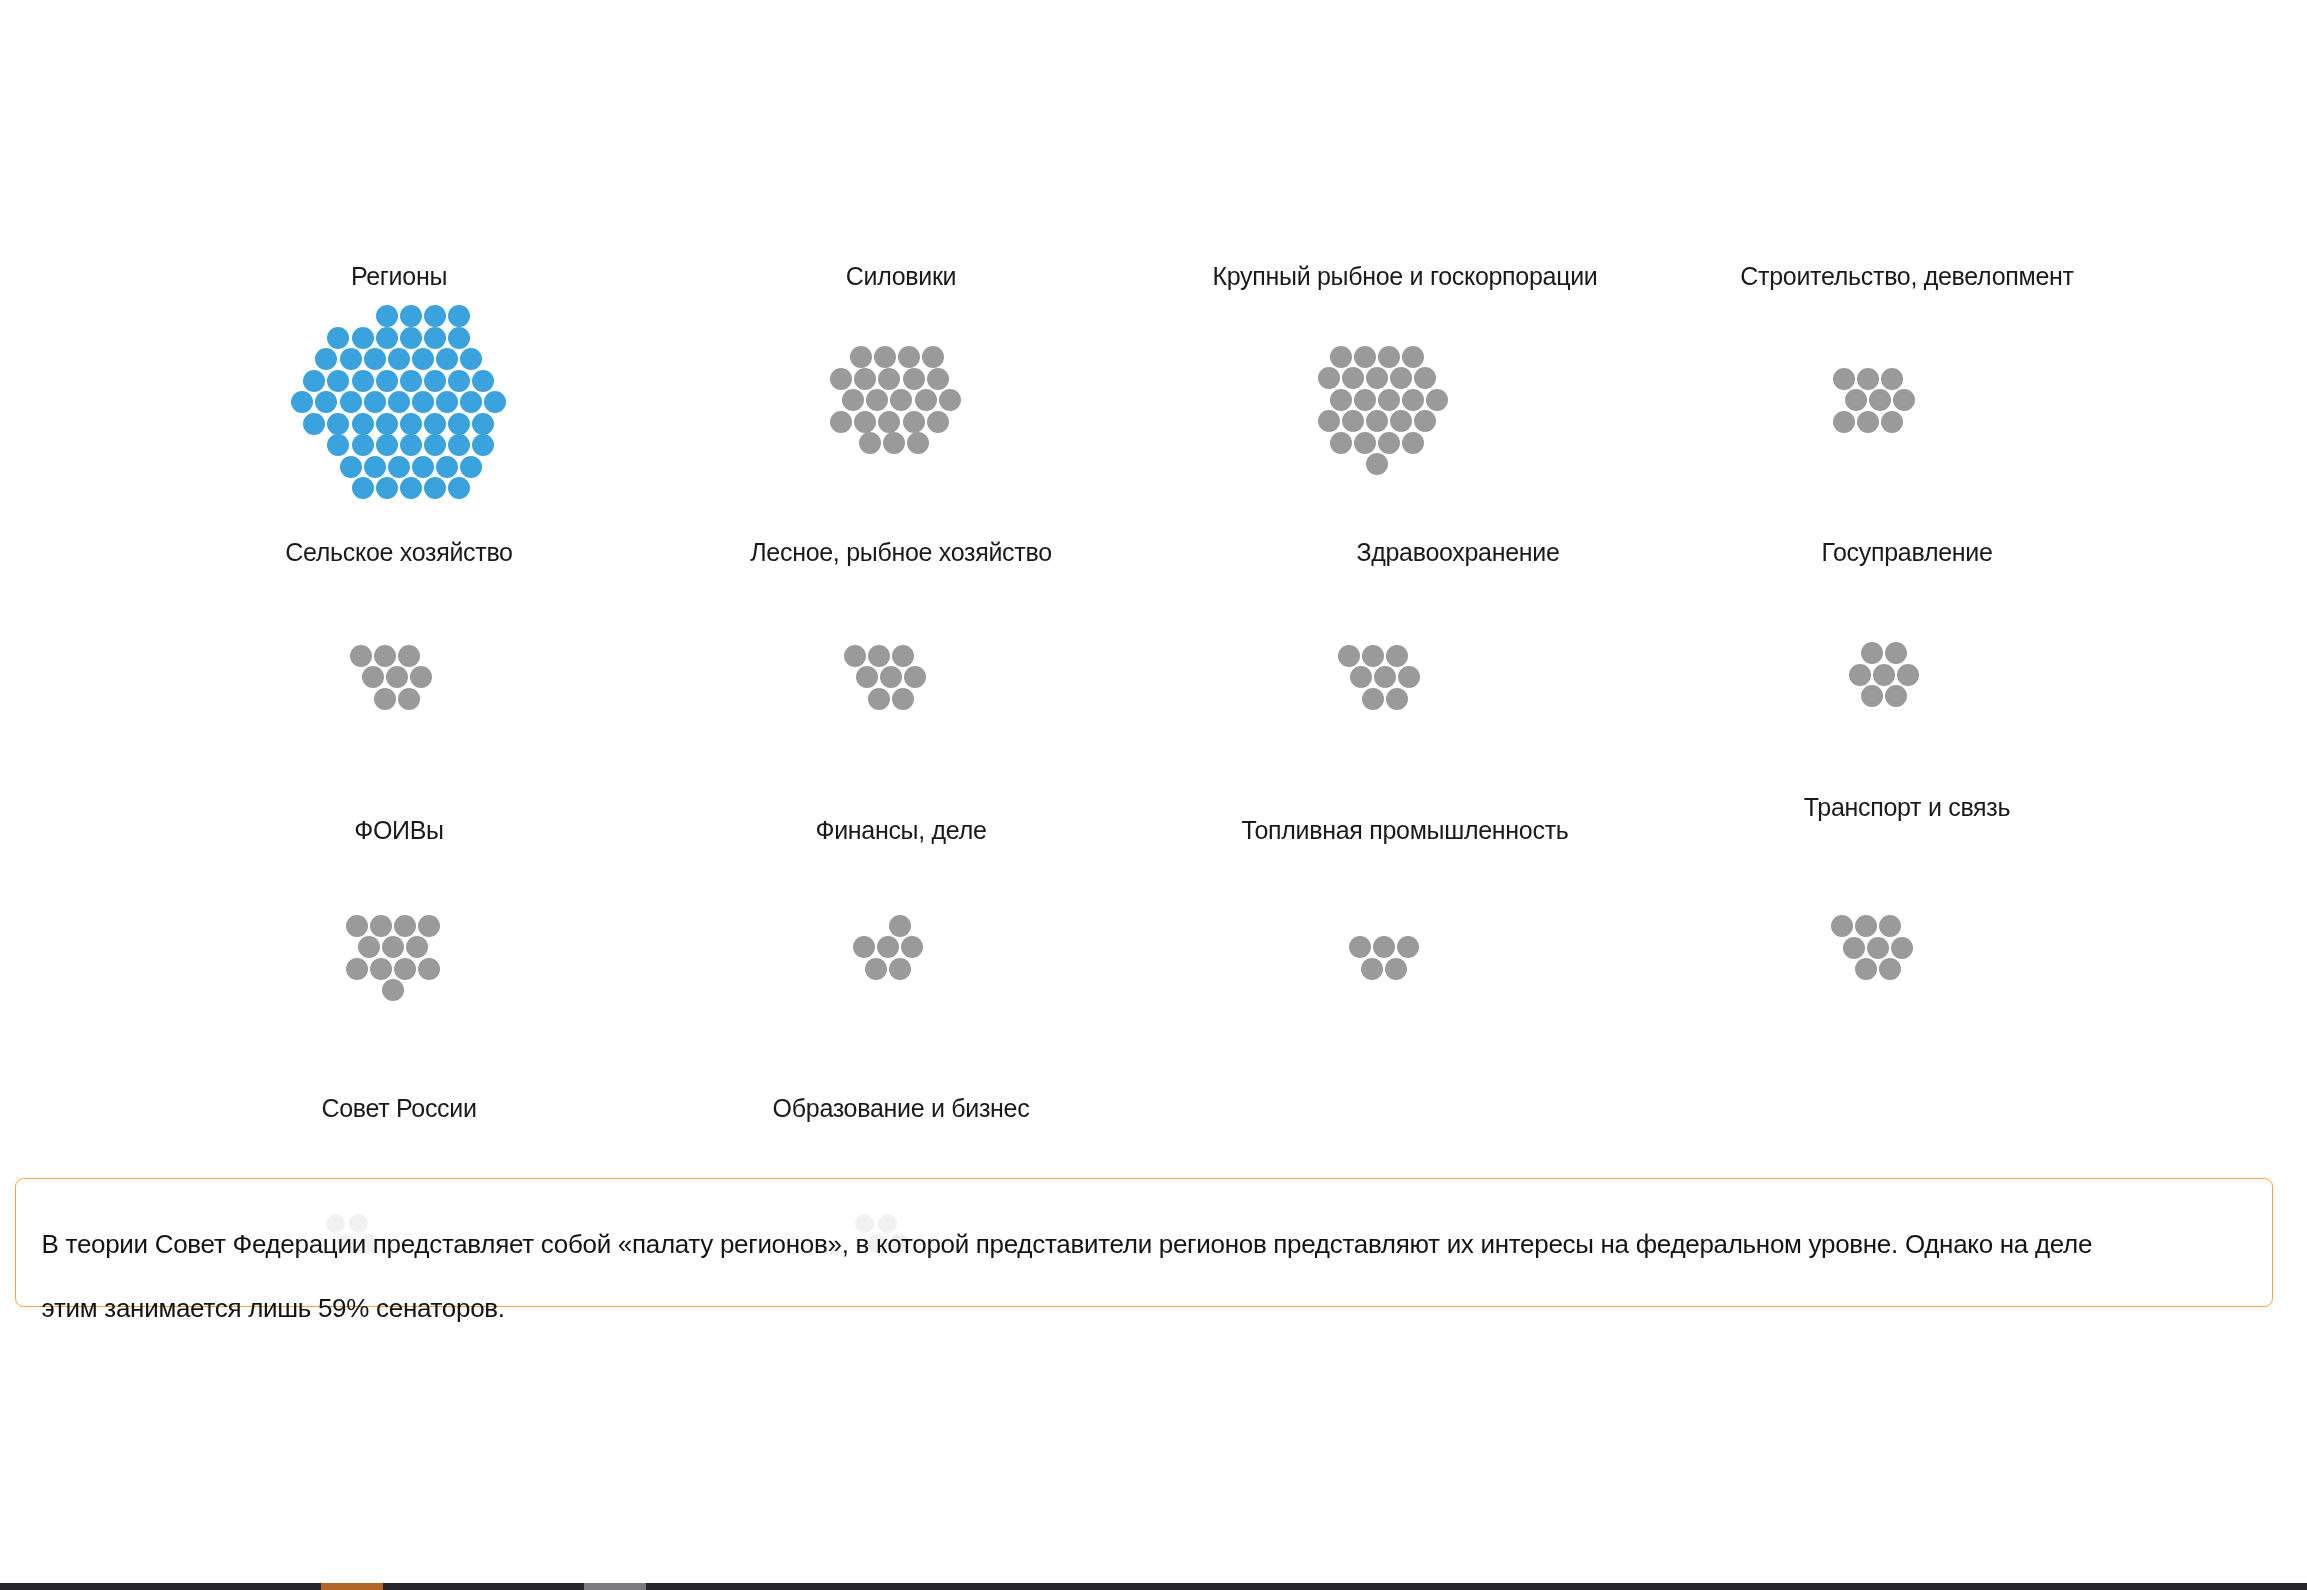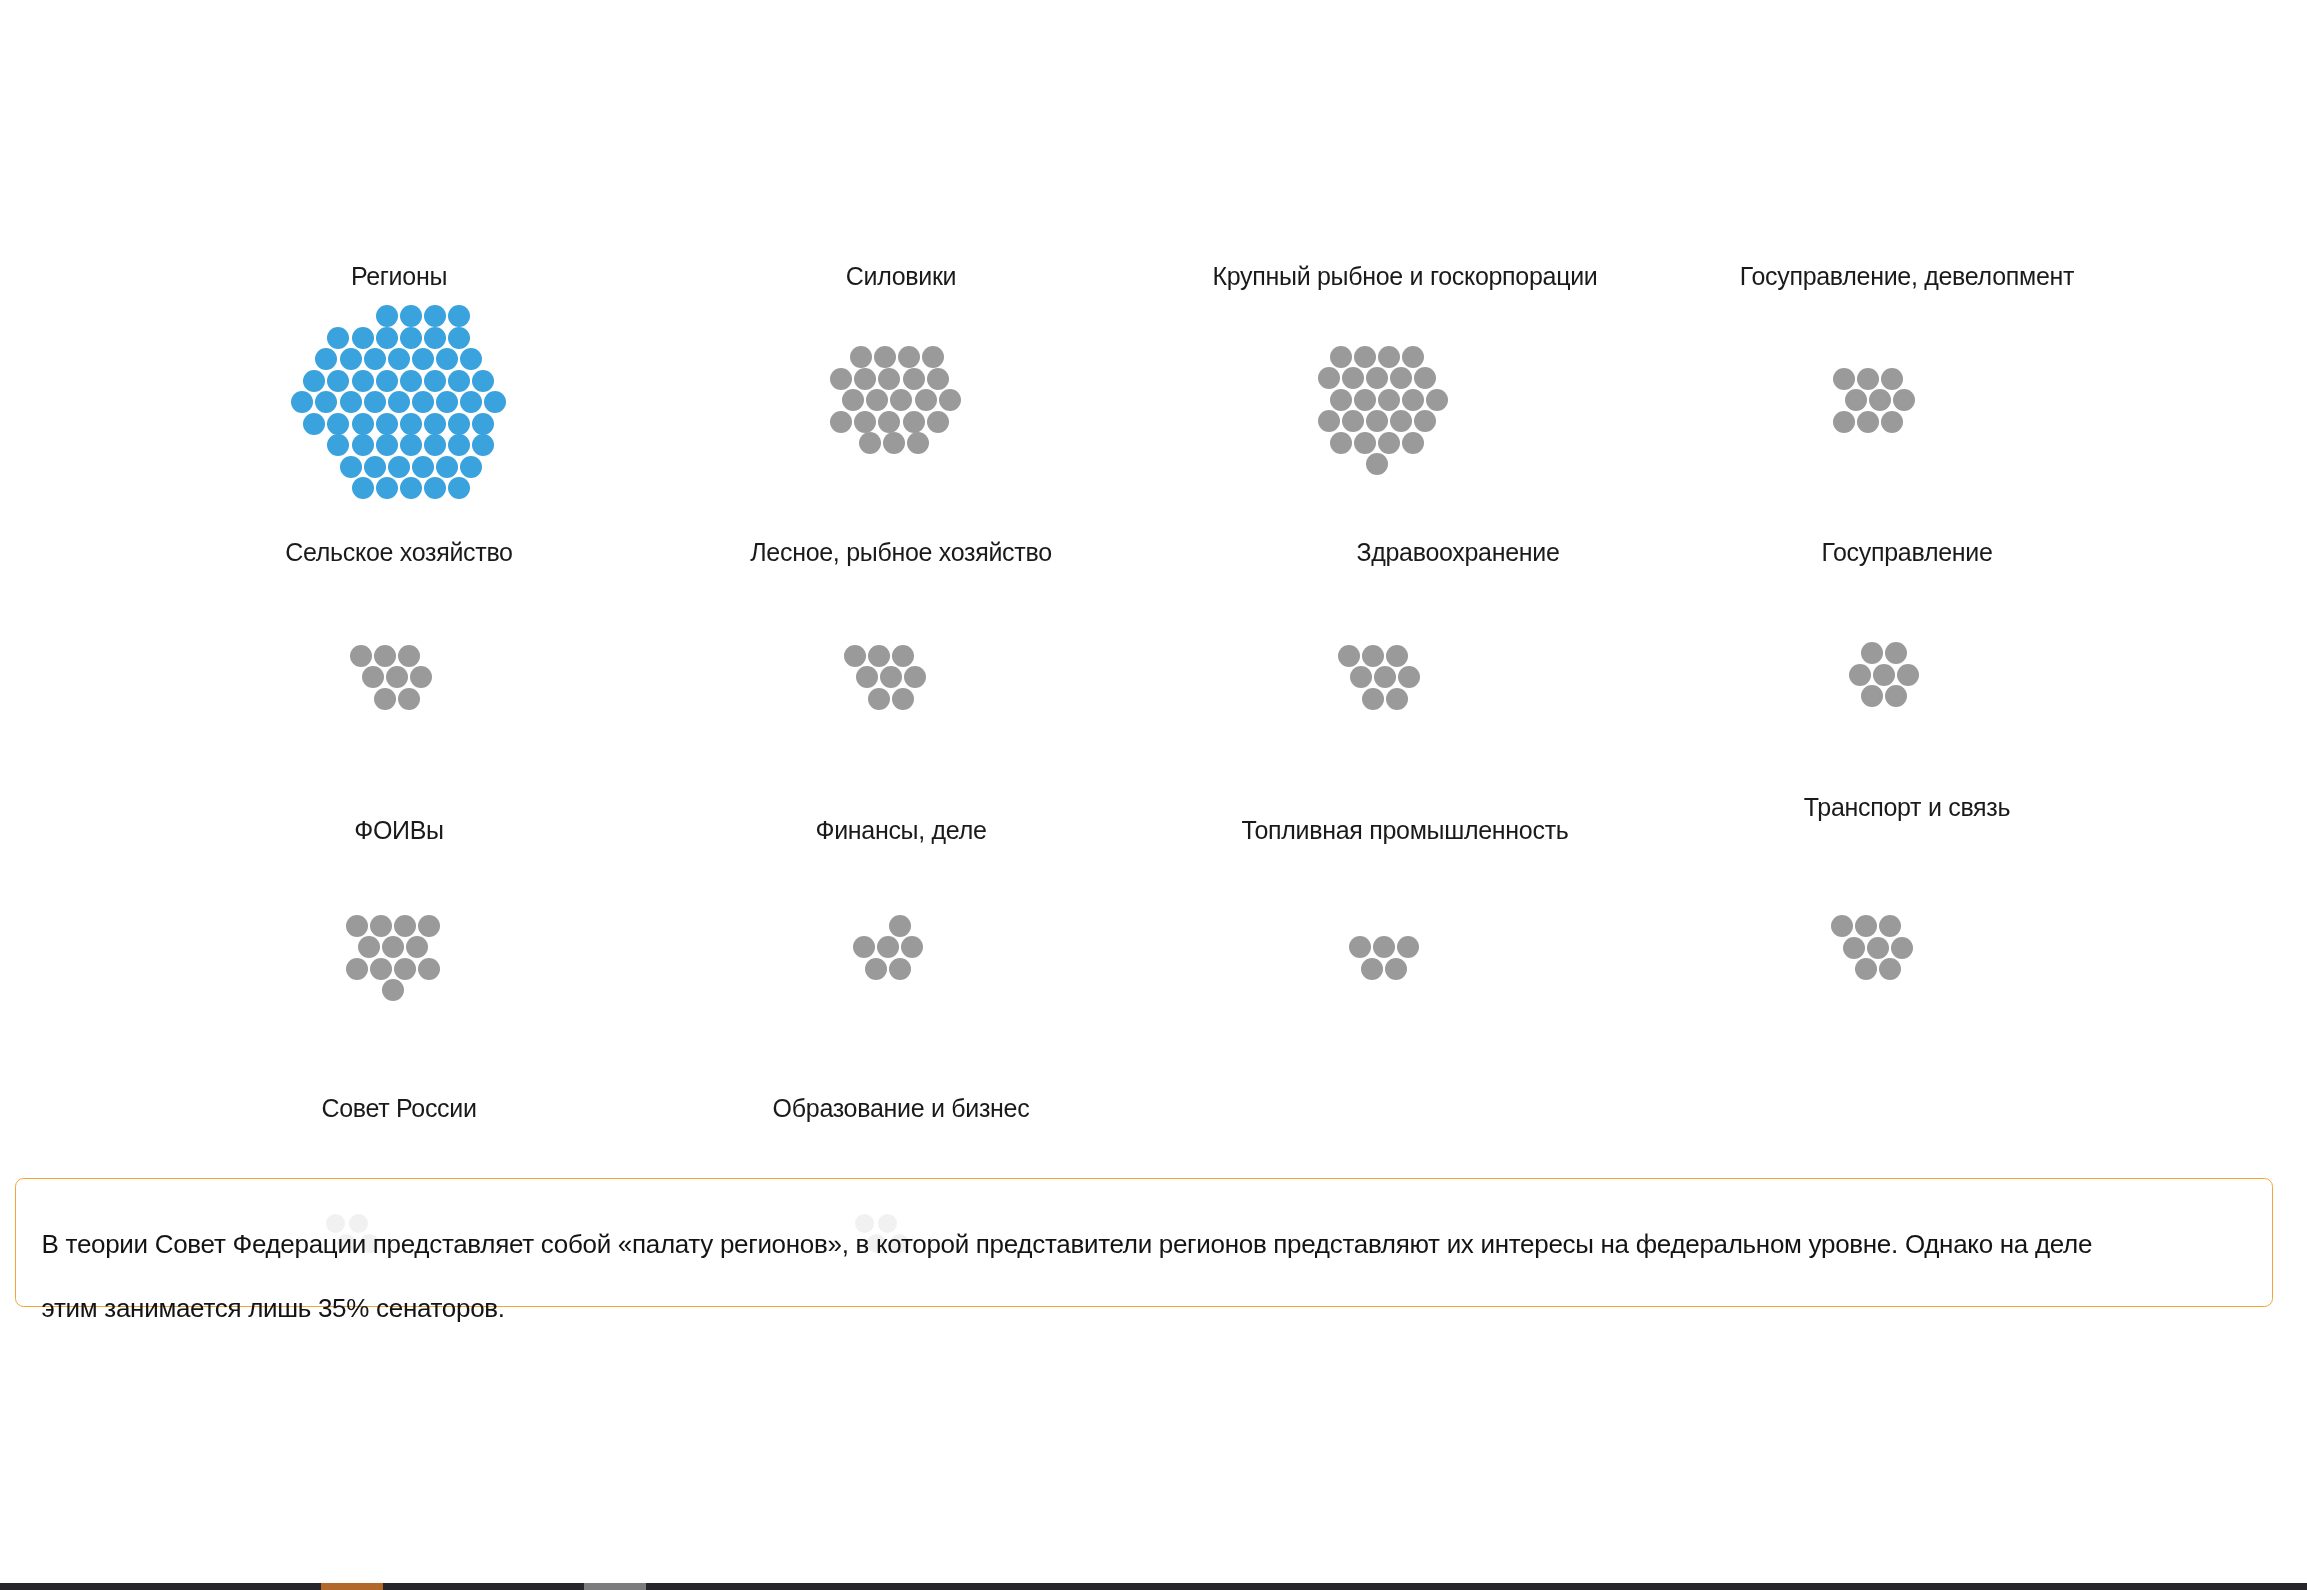--- a/index.html
+++ b/index.html
@@ -158,21 +158,21 @@
       <div class="dot gray" style="width: 22.3px; height: 22.3px; left: 1318px; top: 410px;"></div>
       <div class="dot gray" style="width: 22.3px; height: 22.3px; left: 1342px; top: 410px;"></div>
       <div class="dot gray" style="width: 22.3px; height: 22.3px; left: 1366px; top: 410px;"></div>
       <div class="dot gray" style="width: 22.3px; height: 22.3px; left: 1390px; top: 410px;"></div>
       <div class="dot gray" style="width: 22.3px; height: 22.3px; left: 1414px; top: 410px;"></div>
       <div class="dot gray" style="width: 22.3px; height: 22.3px; left: 1330px; top: 432px;"></div>
       <div class="dot gray" style="width: 22.3px; height: 22.3px; left: 1354px; top: 432px;"></div>
       <div class="dot gray" style="width: 22.3px; height: 22.3px; left: 1378px; top: 432px;"></div>
       <div class="dot gray" style="width: 22.3px; height: 22.3px; left: 1402px; top: 432px;"></div>
       <div class="dot gray" style="width: 22.3px; height: 22.3px; left: 1366px; top: 453px;"></div>
-      <div class="clabel" style="left: 1606px; top: 259px;">Госуправление, девелопмент</div>
+      <div class="clabel" style="left: 1606px; top: 259px;">Строительство, девелопмент</div>
       <div class="dot gray" style="width: 22.3px; height: 22.3px; left: 1833px; top: 368px;"></div>
       <div class="dot gray" style="width: 22.3px; height: 22.3px; left: 1857px; top: 368px;"></div>
       <div class="dot gray" style="width: 22.3px; height: 22.3px; left: 1881px; top: 368px;"></div>
       <div class="dot gray" style="width: 22.3px; height: 22.3px; left: 1845px; top: 389px;"></div>
       <div class="dot gray" style="width: 22.3px; height: 22.3px; left: 1869px; top: 389px;"></div>
       <div class="dot gray" style="width: 22.3px; height: 22.3px; left: 1893px; top: 389px;"></div>
       <div class="dot gray" style="width: 22.3px; height: 22.3px; left: 1833px; top: 411px;"></div>
       <div class="dot gray" style="width: 22.3px; height: 22.3px; left: 1857px; top: 411px;"></div>
       <div class="dot gray" style="width: 22.3px; height: 22.3px; left: 1881px; top: 411px;"></div>
       <div class="clabel" style="left: 98px; top: 535px;">Сельское хозяйство</div>
@@ -245,21 +245,21 @@
       <div class="dot gray" style="width: 22.3px; height: 22.3px; left: 1891px; top: 937px;"></div>
       <div class="dot gray" style="width: 22.3px; height: 22.3px; left: 1855px; top: 958px;"></div>
       <div class="dot gray" style="width: 22.3px; height: 22.3px; left: 1879px; top: 958px;"></div>
       <div class="clabel" style="left: 98px; top: 1091px;">Совет России</div>
       <div class="clabel" style="left: 600px; top: 1091px;">Образование и бизнес</div>
     </div>
 
   <div class="note">
     <p>
       <span class="nline">В теории Совет Федерации представляет собой «палату регионов», в которой представители регионов представляют их интересы на федеральном уровне. Однако на деле</span>
-      <span class="nline">этим занимается лишь 35% сенаторов.</span>
+      <span class="nline">этим занимается лишь 59% сенаторов.</span>
     </p>
   </div>
 
   <div id="faded">
       <div class="dot faded" style="width: 19px; height: 19px; left: 326px; top: 1214px;"></div>
       <div class="dot faded" style="width: 19px; height: 19px; left: 349px; top: 1214px;"></div>
       <div class="dot faded" style="width: 19px; height: 19px; left: 337px; top: 1234px;"></div>
       <div class="dot faded" style="width: 19px; height: 19px; left: 360px; top: 1234px;"></div>
       <div class="dot faded" style="width: 19px; height: 19px; left: 855px; top: 1214px;"></div>
       <div class="dot faded" style="width: 19px; height: 19px; left: 878px; top: 1214px;"></div>

